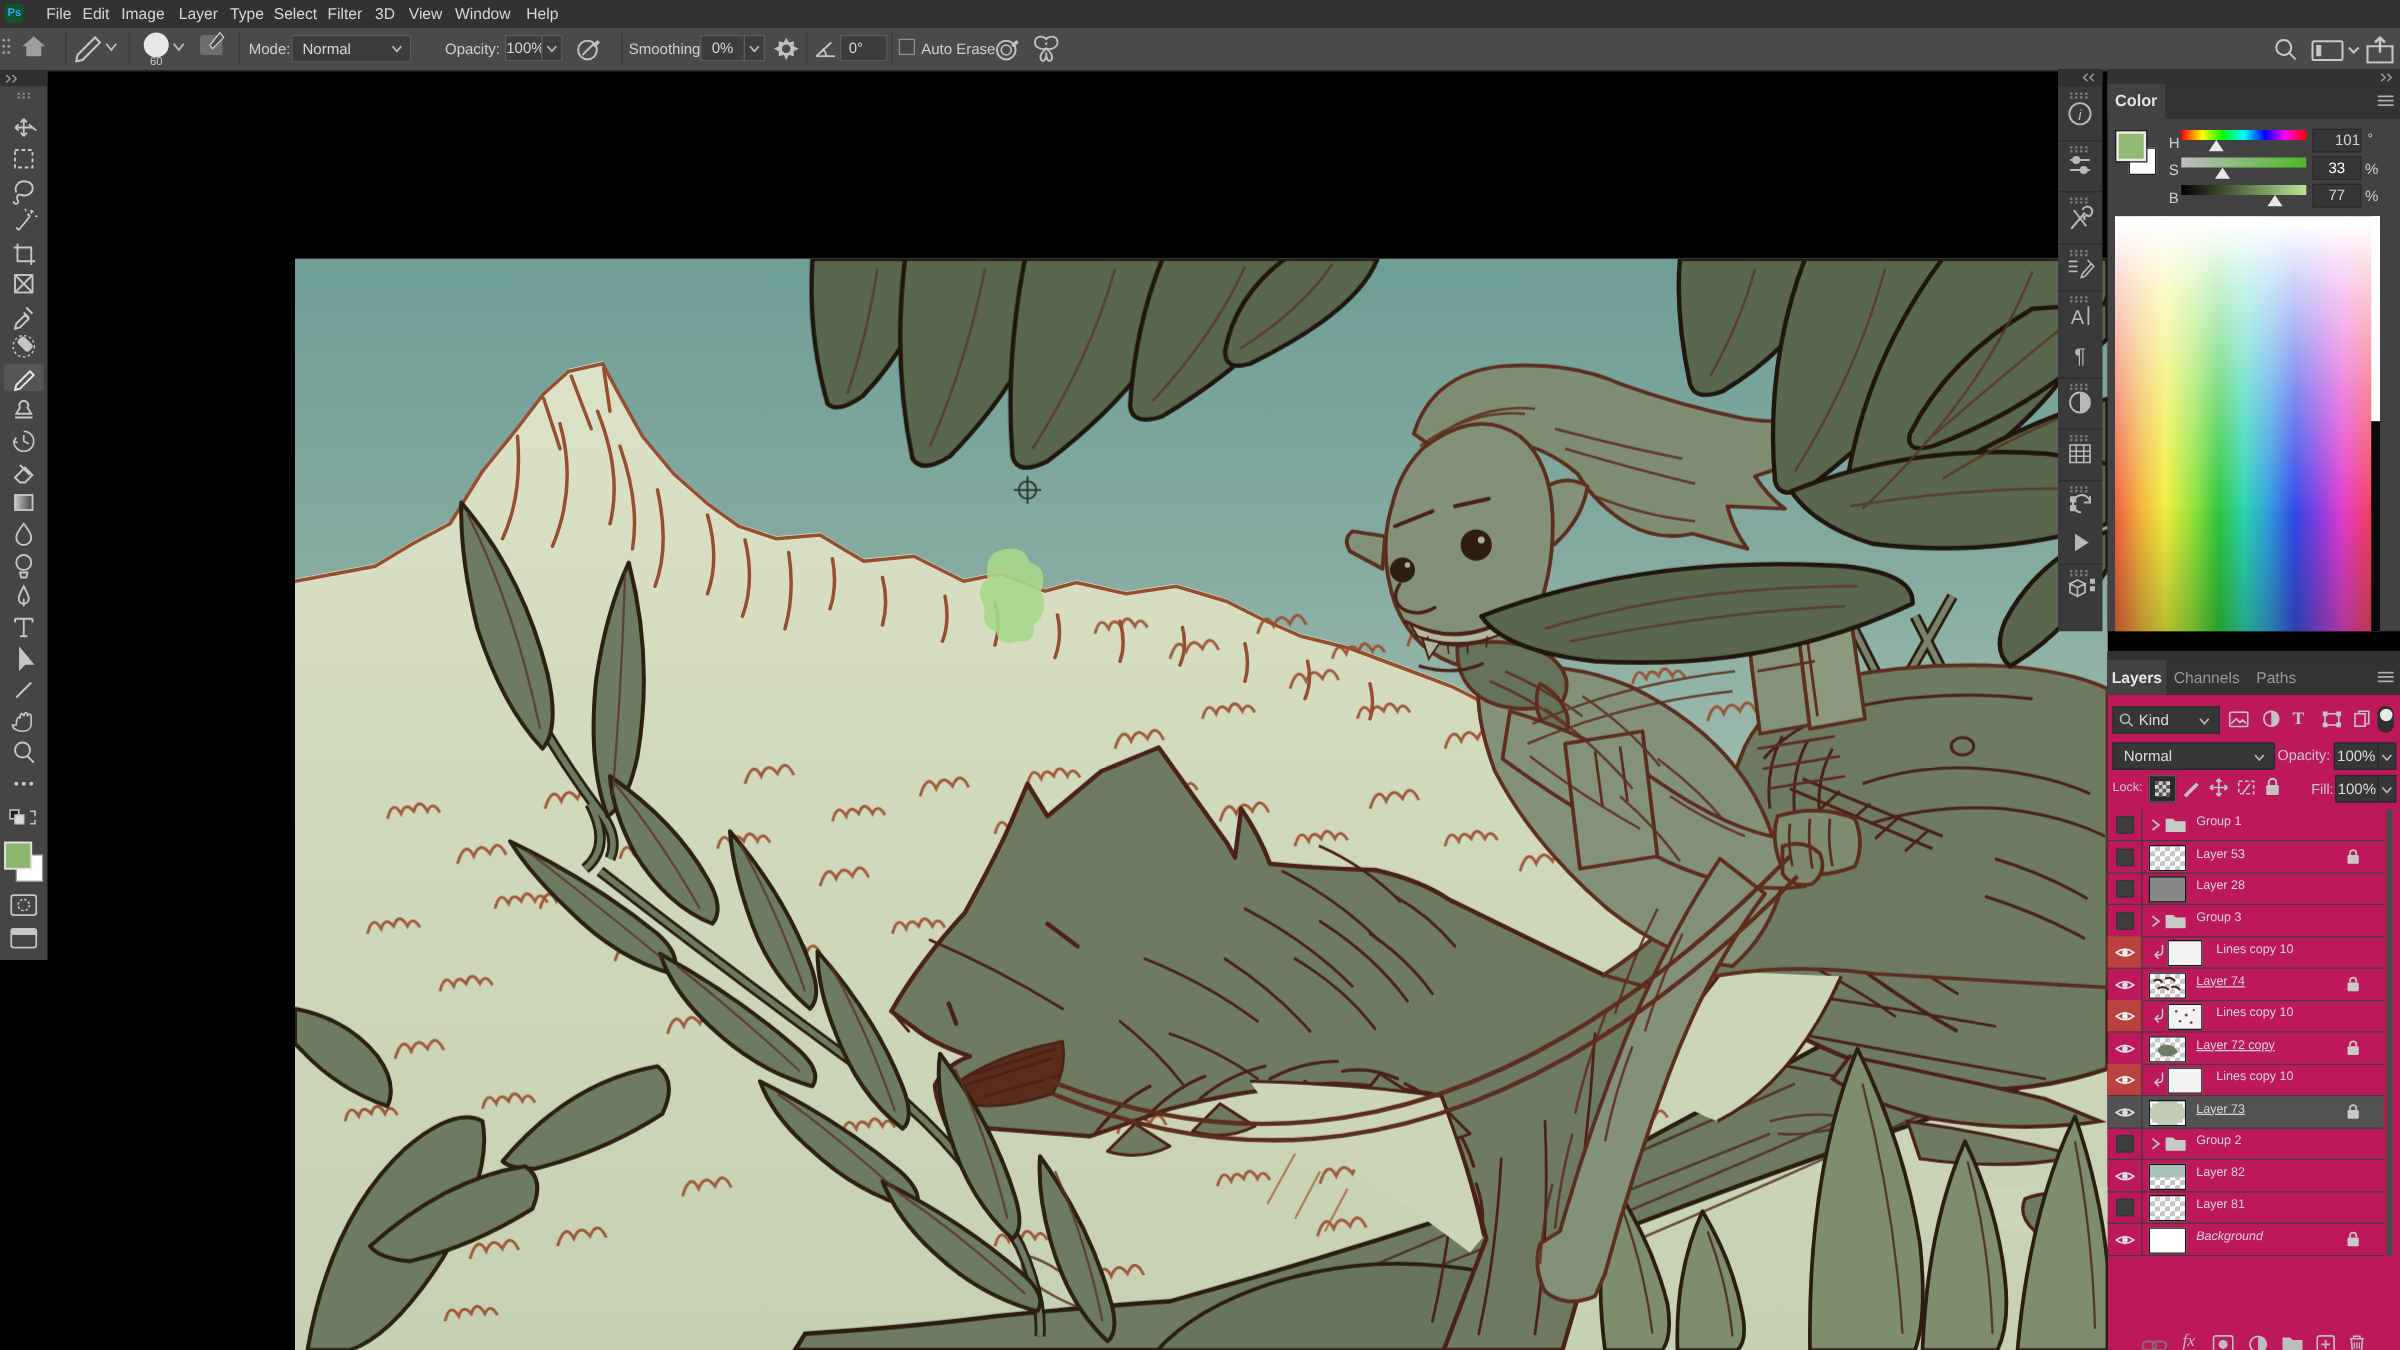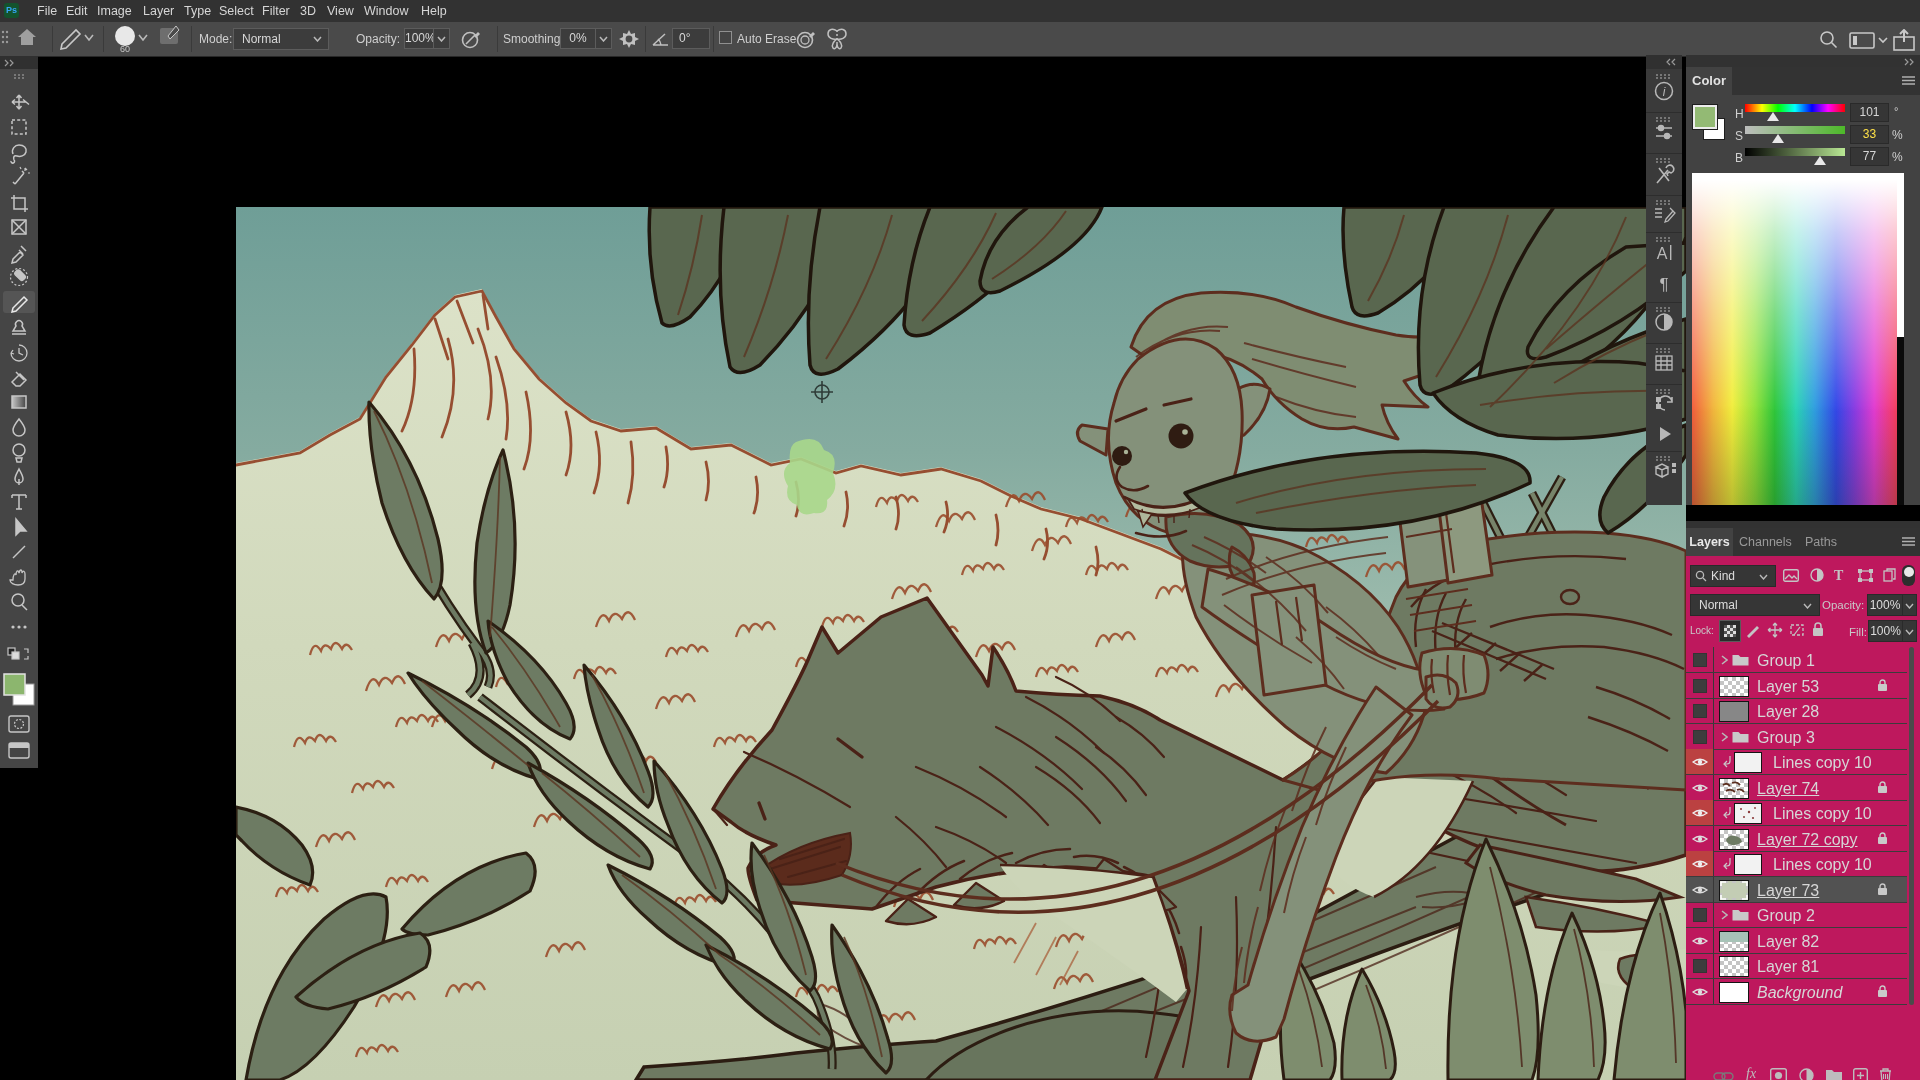--- a/index.html
+++ b/index.html
@@ -14,21 +14,21 @@
   #toolbar{left:0;top:56px;width:38px;height:712px;background:#454545;}
   #rstrip{left:1646px;top:55px;width:36px;height:450px;background:#3a3a3a;}
   #colorpanel{left:1686px;top:55px;width:234px;height:450px;background:#424242;}
   #layerspanel{left:1686px;top:521px;width:246px;height:575px;background:#be185d;}
   svg{display:block;}
   text{font-family:"Liberation Sans",sans-serif;}
   .lrow{position:absolute;left:0;width:221px;height:25px;border-bottom:1px solid #3c3c3c;}
   .eyec{position:absolute;left:0;top:0;width:27px;height:25px;border-right:1px solid #383838;}
   .thumb{position:absolute;left:33px;top:3px;width:28px;height:19px;border:1px solid #141414;background-color:#fff;overflow:hidden;}
   .checker{background-image:linear-gradient(45deg,#c4c4c4 25%,transparent 25%,transparent 75%,#c4c4c4 75%),linear-gradient(45deg,#c4c4c4 25%,transparent 25%,transparent 75%,#c4c4c4 75%);background-position:0 0,4px 4px;background-size:8px 8px;}
-  .lname{position:absolute;left:71px;top:5px;font-size:16px;color:#d6d6d6;}
+  .lname{position:absolute;left:71px;top:5px;font-size:10px;color:#d6d6d6;}
   .hideb{position:absolute;left:7px;top:6px;width:12px;height:12px;background:#3d3d3d;border:1px solid #343434;}
 </style>
 </head>
 <body>
 
 <div class="abs" id="artwork" style="left:236px;top:207px;width:1450px;height:873px;background:#b9cdbb;">
 <svg width="1450" height="873" viewBox="0 0 1450 873">
 <defs>
   <linearGradient id="sky" x1="0" y1="0" x2="0" y2="1">
     <stop offset="0" stop-color="#6f9e97"></stop>
@@ -731,27 +731,27 @@
         <path d="M0,1 h13 M0,4.5 h13 M0,8 h13" stroke="#b0b0b0" stroke-width="1.4"></path>
       </svg>
   </div>
 
   <div class="abs" style="left:17px;top:63px;width:20px;height:20px;background:#fff;border:1px solid #1e1e1e;"></div>
   <div class="abs" style="left:7px;top:50px;width:20px;height:20px;background:#93ba74;border:2px solid #ececec;outline:1px solid #1e1e1e;"></div>
 
   <div class="abs" style="left:49px;top:52px;font-size:12px;color:#cfcfcf;">H</div>
   <div class="abs" style="left:59px;top:49px;width:100px;height:8px;background:linear-gradient(90deg,#f00,#ff0 17%,#0f0 33%,#0ff 50%,#00f 67%,#f0f 83%,#f00);"></div>
   <div class="abs" style="left:81px;top:57px;width:0;height:0;border-left:6px solid transparent;border-right:6px solid transparent;border-bottom:9px solid #e8e8e8;"></div>
-  <div class="abs" style="left:164px;top:48px;width:37px;height:17px;background:#363636;border:1px solid #2a2a2a;color:#d5d5d5;font-size:12px;text-align:center;line-height:17px;">101</div>
+  <div class="abs" style="left:164px;top:48px;width:37px;height:17px;background:#363636;border:1px solid #2a2a2a;color:#d5d5d5;font-size:12px;text-align:right;line-height:17px;">101</div>
   <div class="abs" style="left:208px;top:50px;font-size:11px;color:#cfcfcf;">°</div>
 
   <div class="abs" style="left:49px;top:74px;font-size:12px;color:#cfcfcf;">S</div>
   <div class="abs" style="left:59px;top:71px;width:100px;height:8px;background:linear-gradient(90deg,#bdbdbd,#4db929);"></div>
   <div class="abs" style="left:86px;top:79px;width:0;height:0;border-left:6px solid transparent;border-right:6px solid transparent;border-bottom:9px solid #e8e8e8;"></div>
-  <div class="abs" style="left:164px;top:70px;width:37px;height:17px;background:#363636;border:1px solid #2a2a2a;color:#fde047;font-size:12px;text-align:center;line-height:17px;">33</div>
+  <div class="abs" style="left:164px;top:70px;width:37px;height:17px;background:#363636;border:1px solid #2a2a2a;color:#ffffff;font-size:12px;text-align:center;line-height:17px;">33</div>
   <div class="abs" style="left:206px;top:73px;font-size:12px;color:#cfcfcf;">%</div>
 
   <div class="abs" style="left:49px;top:96px;font-size:12px;color:#cfcfcf;">B</div>
   <div class="abs" style="left:59px;top:93px;width:100px;height:8px;background:linear-gradient(90deg,#000,#b9e894);"></div>
   <div class="abs" style="left:128px;top:101px;width:0;height:0;border-left:6px solid transparent;border-right:6px solid transparent;border-bottom:9px solid #e8e8e8;"></div>
   <div class="abs" style="left:164px;top:92px;width:37px;height:17px;background:#363636;border:1px solid #2a2a2a;color:#d5d5d5;font-size:12px;text-align:center;line-height:17px;">77</div>
   <div class="abs" style="left:206px;top:95px;font-size:12px;color:#cfcfcf;">%</div>
 
   <div class="abs" style="left:6px;top:118px;width:212px;height:332px;background:linear-gradient(180deg,rgba(255,255,255,1) 2%,rgba(255,255,255,0.72) 18%,rgba(255,255,255,0.38) 42%,rgba(255,255,255,0) 72%),linear-gradient(90deg,#f25d3d 0%,#f2b63d 10%,#f2ee3d 19%,#8fe23a 30%,#2fc73a 39%,#2ad4b4 49%,#2f9de0 58%,#3347e8 68%,#8b3be2 77%,#e23bd0 86%,#f23d77 94%,#f23d3d 100%);"></div>
   <div class="abs" style="left:6px;top:118px;width:212px;height:332px;background:linear-gradient(180deg,rgba(0,0,0,0) 70%,rgba(20,40,10,0.25) 100%);"></div>

